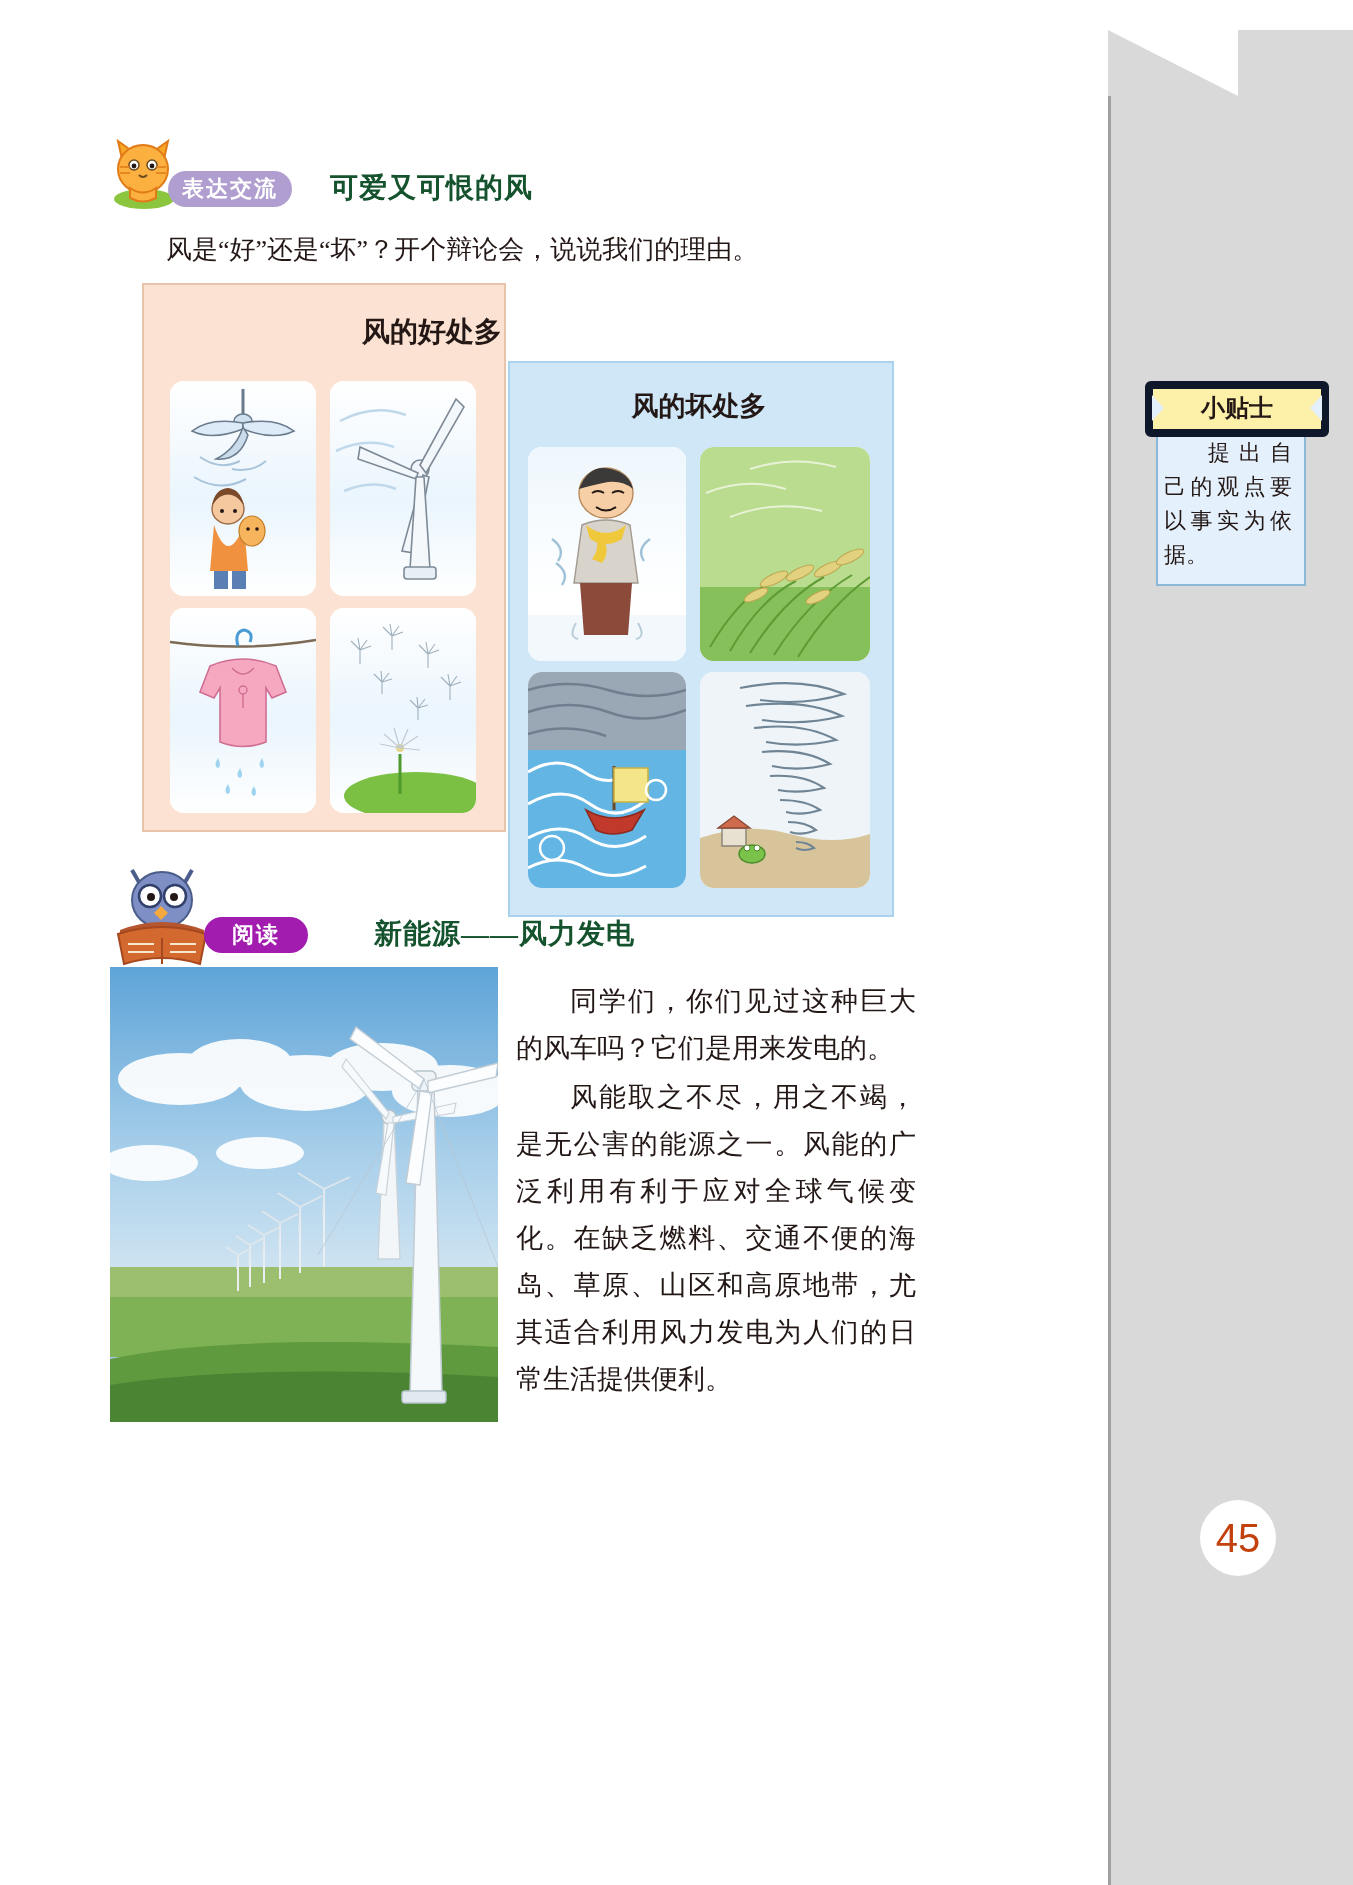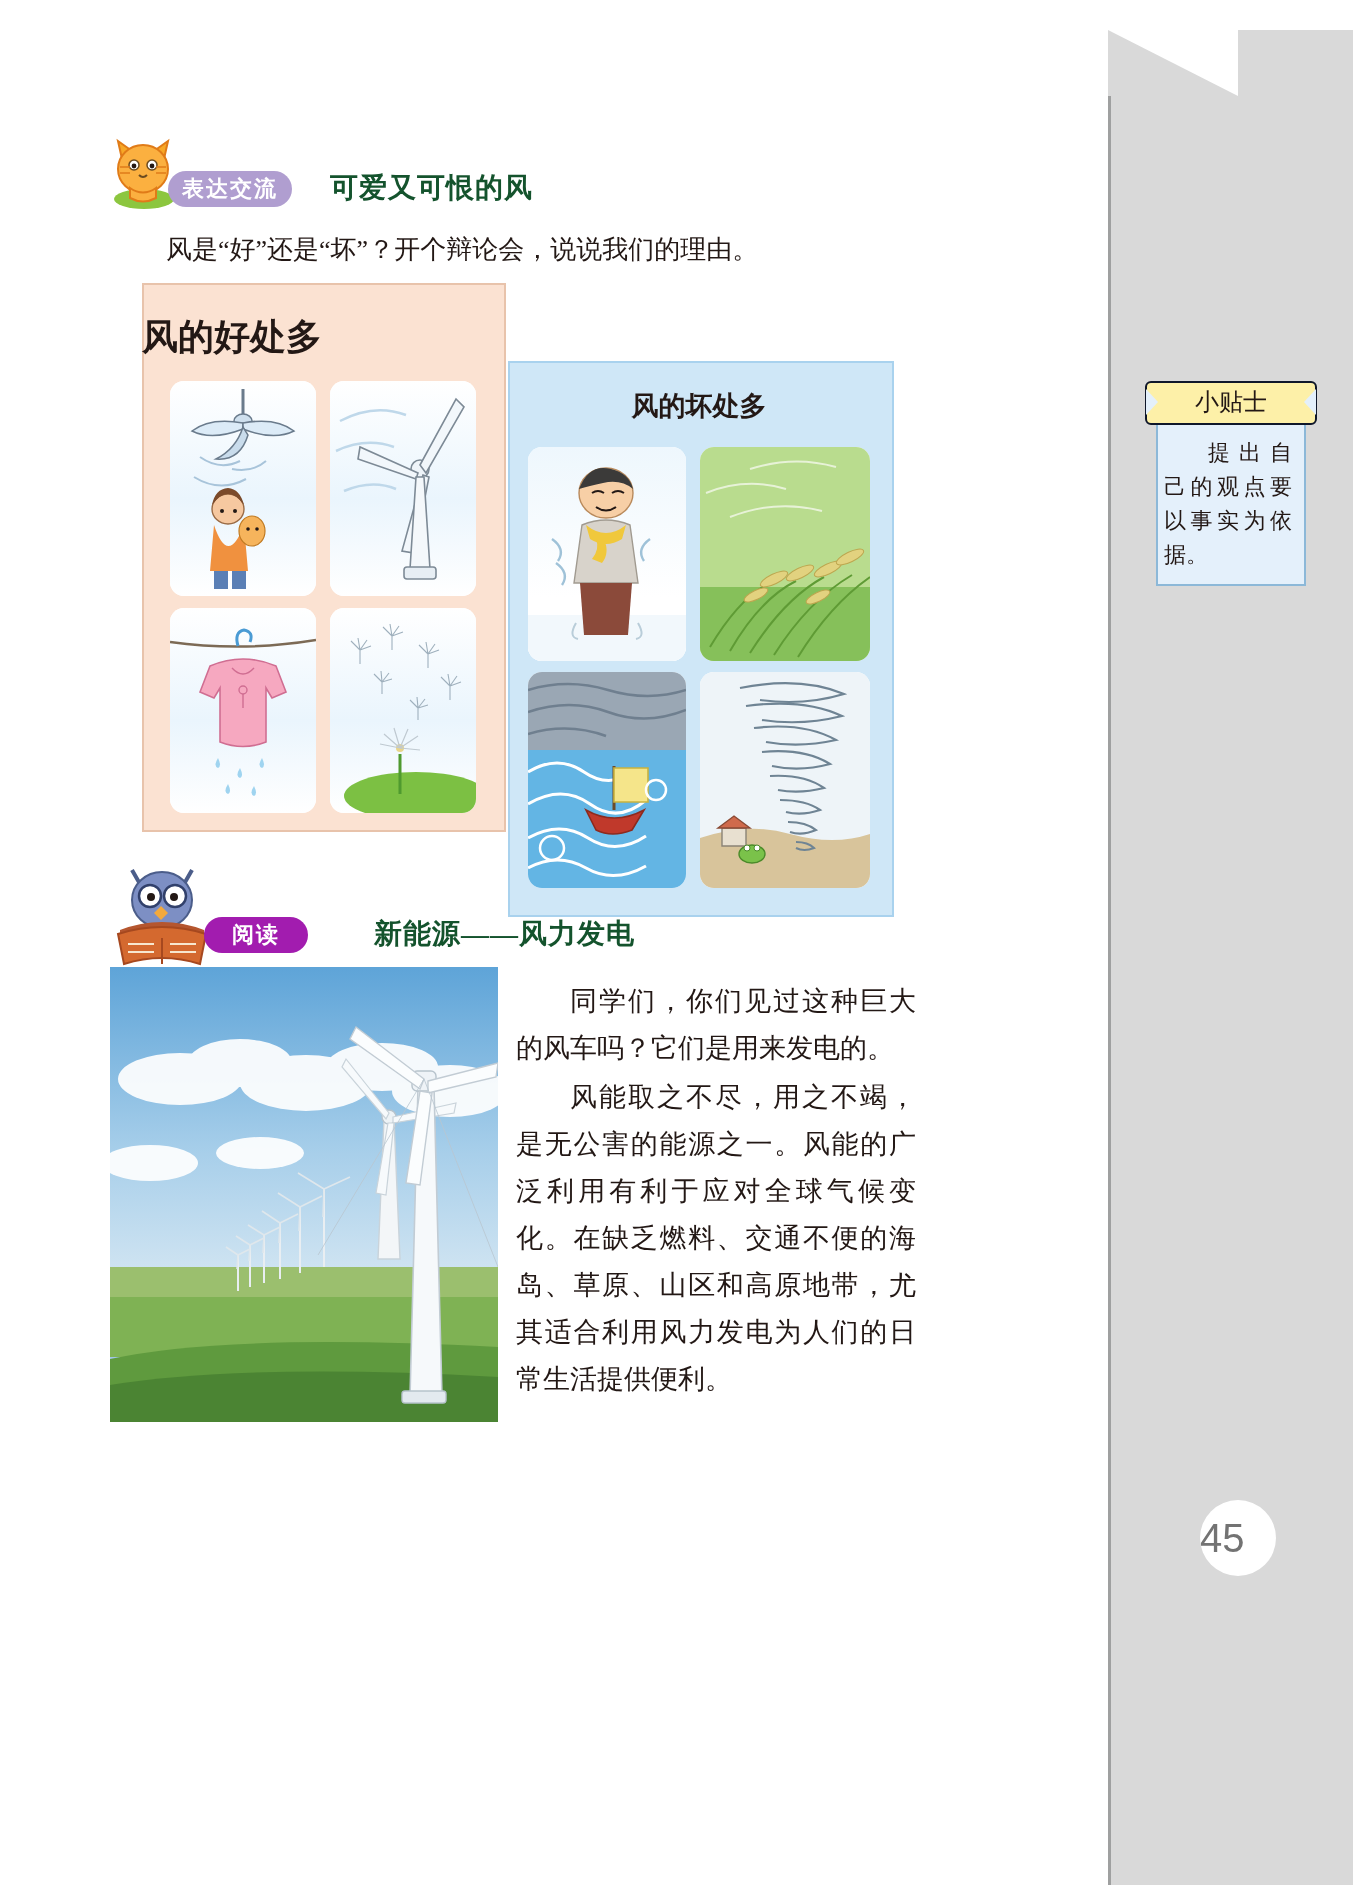--- a/index.html
+++ b/index.html
@@ -106,22 +106,22 @@
     width: 360px;
     height: 545px;
     background: #fbe2d2;
     border: 2px solid #e8c3ab;
   }
   .panel-good-title {
     position: absolute;
     left: 142px;
     top: 313px;
     width: 360px;
-    text-align: left;
-    font-size: 36px;
+    text-align: right;
+    font-size: 28px;
     font-weight: bold;
     color: #231815;
   }
   .panel-bad {
     position: absolute;
     left: 508px;
     top: 361px;
     width: 382px;
     height: 552px;
     background: #cfe7f7;
@@ -221,26 +221,26 @@
     background: #e4f0fb;
     border: 2px solid #8cb8d8;
   }
   .tip-ribbon {
     position: absolute;
     left: 1145px;
     top: 381px;
     width: 168px;
     height: 40px;
     background: #fdf0a8;
-    border: 2px solid #0f172a;
+    border: 8px solid #0f172a;
     border-radius: 6px;
     text-align: center;
     line-height: 38px;
     font-size: 24px;
-    font-weight: normal;
+    font-weight: bold;
     color: #231815;
   }
   .tip-ribbon:before, .tip-ribbon:after {
     content: "";
     position: absolute;
     top: 6px;
     width: 0; height: 0;
     border-top: 13px solid transparent;
     border-bottom: 13px solid transparent;
   }
@@ -261,22 +261,23 @@
 
   
   .page-num {
     position: absolute;
     left: 1200px;
     top: 1500px;
     width: 76px;
     height: 76px;
     border-radius: 50%;
     background: #ffffff;
-    color: #737373;
+    color: #c2410c;
     font-size: 40px;
+    text-align: center;
     line-height: 76px;
     font-family: "Liberation Sans", sans-serif;
   }
 </style>
 </head>
 <body>
 
 <div class="page">
 
   <div class="side-strip"></div>

